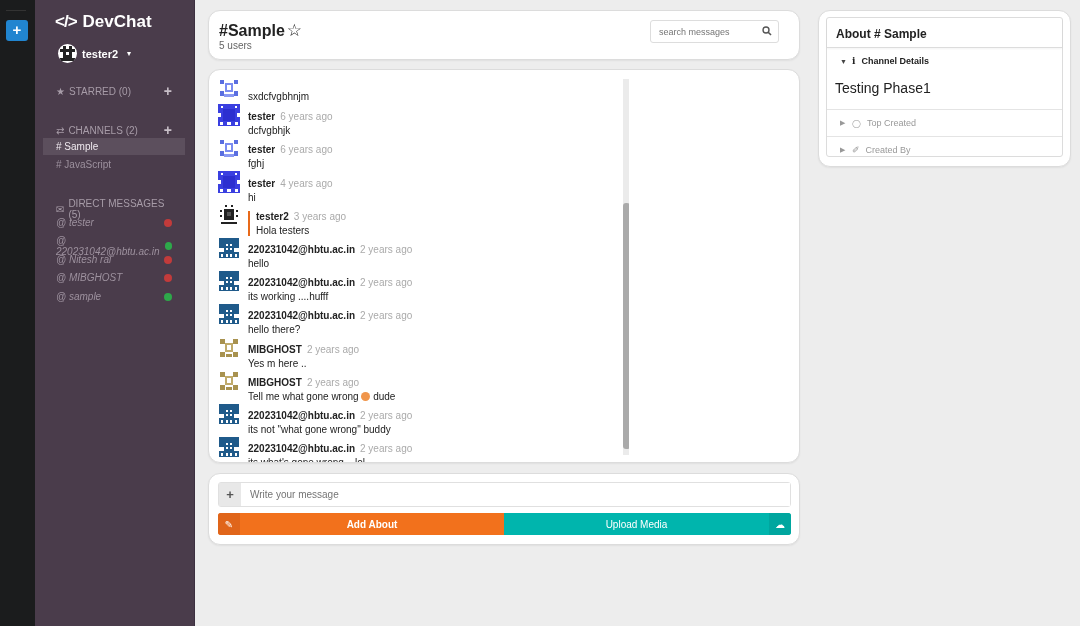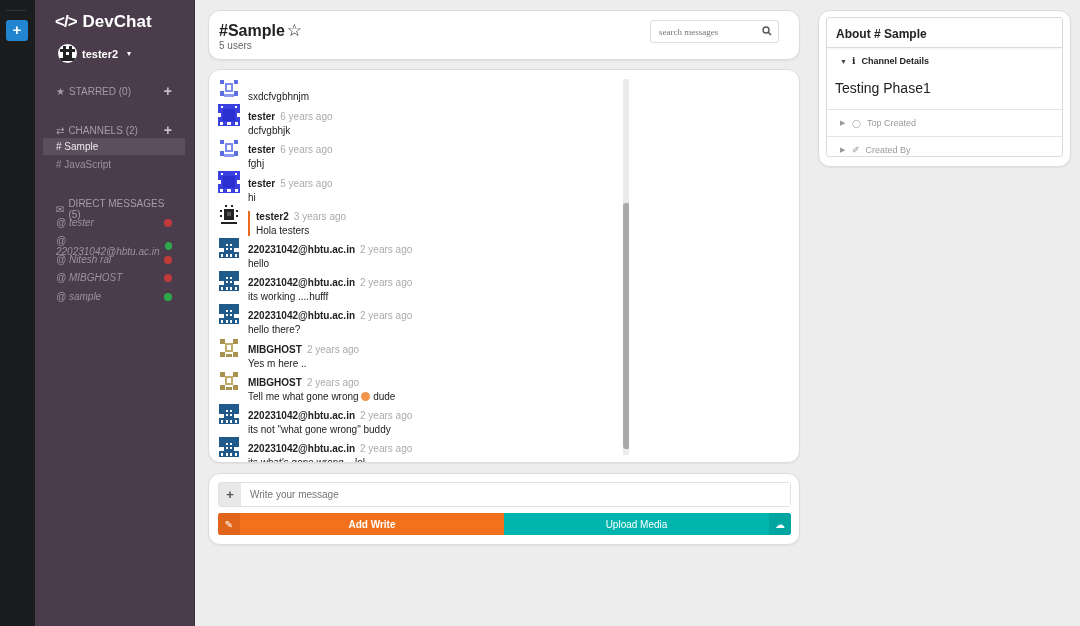--- a/index.html
+++ b/index.html
@@ -28,21 +28,21 @@
   .dot.off { background: #c23b3b; }
   .dot.on { background: #2ea84a; }
 
   
   .panel { position: absolute; background: #fff; border: 1px solid #dcdcdc; border-radius: 12px; box-shadow: 0 1px 2px rgba(0,0,0,0.06); }
   .header { left: 208px; top: 10px; width: 592px; height: 50px; }
   .header .title { position: absolute; left: 10px; top: 9px; font-size: 16px; font-weight: bold; display: flex; align-items: center; gap: 2px; }
   .header .star { font-size: 17px; font-weight: normal; }
   .header .sub { position: absolute; left: 10px; top: 29px; font-size: 10px; color: #666; }
   .search { position: absolute; left: 441px; top: 9px; width: 129px; height: 23px; border: 1px solid #ddd; border-radius: 3px; display: flex; align-items: center; padding: 0 6px 0 8px; }
-  .search input { border: none; outline: none; font-size: 9px; color: #999; width: 100px; font-family: Liberation Serif, serif; background: transparent; }
+  .search input { border: none; outline: none; font-size: 9px; color: #999; width: 100px; font-family: Liberation Sans, sans-serif; background: transparent; }
   .search .icon { margin-left: auto; font-size: 10px; color: #555; }
 
   
   .messages { left: 208px; top: 69px; width: 592px; height: 394px; overflow: hidden; }
   .msg-list { position: absolute; left: 0; top: 0; width: 420px; height: 394px; overflow: hidden; }
   .msg { position: absolute; left: 9px; display: flex; gap: 8px; }
   .msg .av { width: 22px; height: 22px; margin-top: 1px; }
   .msg .body { display: flex; flex-direction: column; margin-top: 8px; }
   .msg .meta { display: flex; align-items: baseline; gap: 5px; }
   .msg .author { font-weight: bold; font-size: 10px; color: #222; }
@@ -271,21 +271,21 @@
       </div>
     </div>
 
     <div class="msg" style="top:100px">
       <svg class="av" viewBox="0 0 22 22">
           <use href="#av-tester"></use>
         </svg>
       <div class="body">
         <div class="meta">
             <span class="author">tester</span>
-            <span class="time">5 years ago</span>
+            <span class="time">4 years ago</span>
           </div>
         <div class="text">hi</div>
       </div>
     </div>
 
     <div class="msg own" style="top:133px">
       <svg class="av" viewBox="0 0 22 22">
           <use href="#av-tester2"></use>
         </svg>
       <div class="body">
@@ -394,21 +394,21 @@
 </div>
 
 <div class="panel composer">
   <div class="input-row">
     <span class="plus-box">+</span>
     <input type="text" placeholder="Write your message" style="">
   </div>
   <div class="btn-row">
     <div class="btn-reply">
       <span class="ic">✎</span>
-      <span class="lbl">Add Write</span>
+      <span class="lbl">Add About</span>
     </div>
     <div class="btn-upload">
       <span class="lbl">Upload Media</span>
       <span class="ic">☁</span>
     </div>
   </div>
 </div>
 
 <div class="panel about-outer">
   <div class="about">

